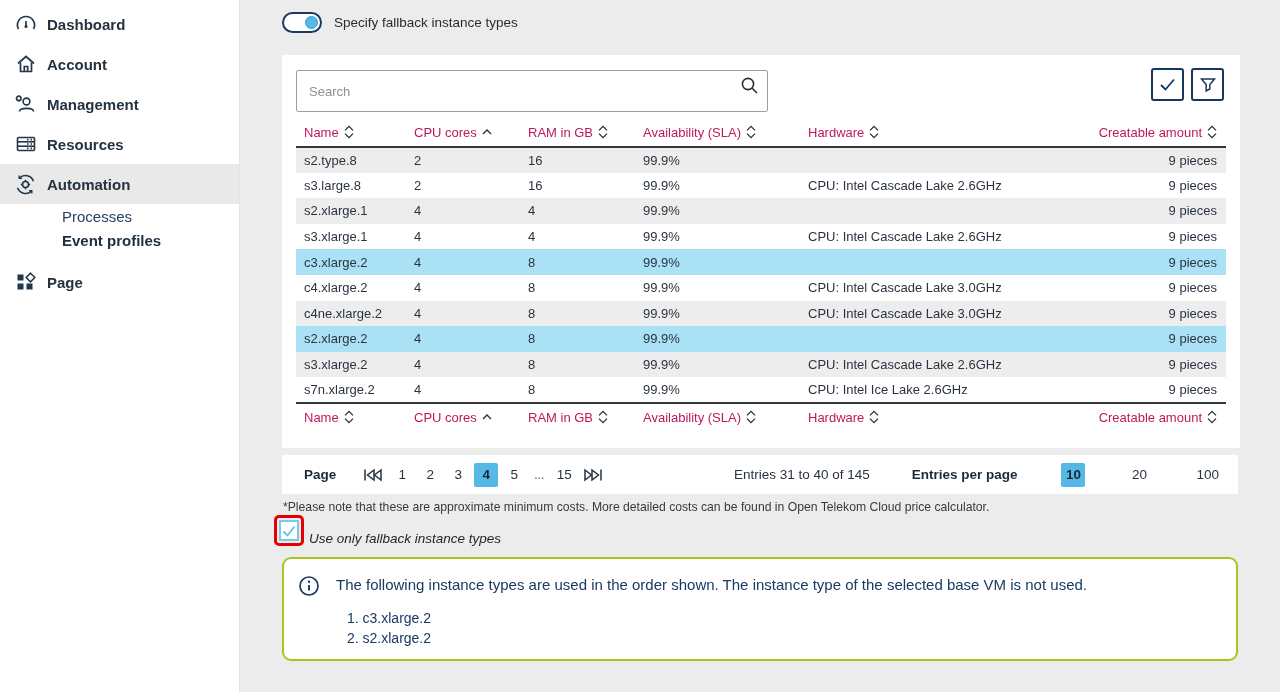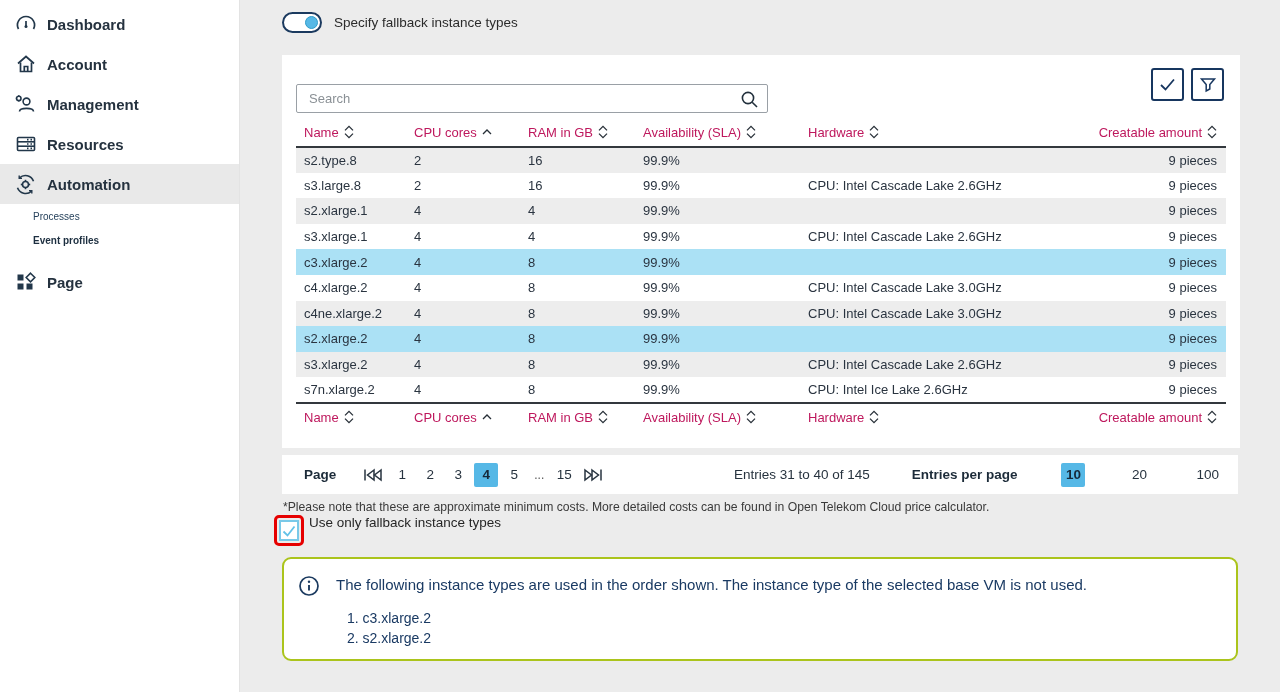--- a/index.html
+++ b/index.html
@@ -18,43 +18,43 @@
   }
   .side-item {
     height:40px; display:flex; align-items:center; gap:10px;
     padding-left:14px; font-size:15px; font-weight:600; color:#25323f;
     cursor:pointer;
   }
   .side-item.active { background:#e9e9e9; }
   .side-item .nav-ic { width:23px; height:23px; display:flex; align-items:center; justify-content:center; flex:0 0 23px; }
   .side-item svg { stroke:#22374a; }
   .side-sub {
-    height:24px; display:flex; align-items:center; padding-left:33px;
-    font-size:10px; color:#27425c; cursor:pointer;
+    height:24px; display:flex; align-items:center; padding-left:62px;
+    font-size:15px; color:#27425c; cursor:pointer;
   }
   .side-sub.active { font-weight:700; color:#1d2f40; }
   .side-gap { height:10px; }
   .side-pad-top { height:4px; }
   
   .toggle-row { position:absolute; left:282px; top:12px; display:flex; align-items:center; gap:12px; }
   .toggle {
     width:40px; height:21px; border:2px solid #1b3a5f; border-radius:12px;
     background:#fff; position:relative; cursor:pointer;
   }
   .toggle .knob {
     position:absolute; right:2px; top:1.5px; width:13px; height:13px;
     border-radius:50%; background:#56b8e6; border:1px solid #2f9cc9;
   }
   .toggle-label { font-size:13.5px; color:#2b2b2b; }
   
   .card {
     position:absolute; left:282px; top:55px; width:958px; height:393px;
     background:#ffffff;
   }
-  .search-wrap { position:absolute; left:14px; top:29px; width:472px; height:29px; }
+  .search-wrap { position:absolute; left:14px; top:15px; width:472px; height:42px; }
   .search-input {
     width:100%; height:100%; border:1px solid #9aa0a6; border-radius:2px;
     font-family:"Liberation Sans", sans-serif;
     font-size:13px; padding:0 34px 0 12px; color:#333; outline:none; background:#fff;
   }
   .search-input::placeholder { color:#8a9095; }
   .search-ic { position:absolute; right:9px; top:6px; }
   .icon-btn {
     position:absolute; top:13px; width:33px; height:33px;
     border:2px solid #17365f; border-radius:3px; background:#fff;
@@ -100,21 +100,21 @@
   .entries-info { position:absolute; left:452px; color:#27333f; }
   .perpage { position:absolute; right:16px; display:flex; align-items:center; gap:12px; }
   .perpage .pp-label { font-weight:700; color:#1c2b39; }
   .pp-opt {
     min-width:24px; height:24px; display:flex; align-items:center; justify-content:center;
     cursor:pointer; border-radius:2px; padding:0 3px; color:#27333f;margin-left:32px;
   }
   .pp-opt.current { background:#56b8e6; font-weight:600; color:#16293a; }
   
   .cost-note { position:absolute; left:283px; top:500px; font-size:12.2px; color:#3a3a3a; }
-  .fallback-row { position:absolute; left:274px; top:515px; display:flex; align-items:flex-start; }
+  .fallback-row { position:absolute; left:274px; top:515px; display:flex; align-items:flex-end;font-style:italic; }
   .red-box {
     border:3px solid #e60000; border-radius:5px; padding:2px;
     display:flex; align-items:center; justify-content:center;
   }
   .checkbox {
     width:20px; height:21px; border:2px solid #79c9e8; background:#fff;
     display:flex; align-items:center; justify-content:center; cursor:pointer;
   }
   .fallback-label { margin-left:5px; font-size:13.5px; color:#262626; }
   

